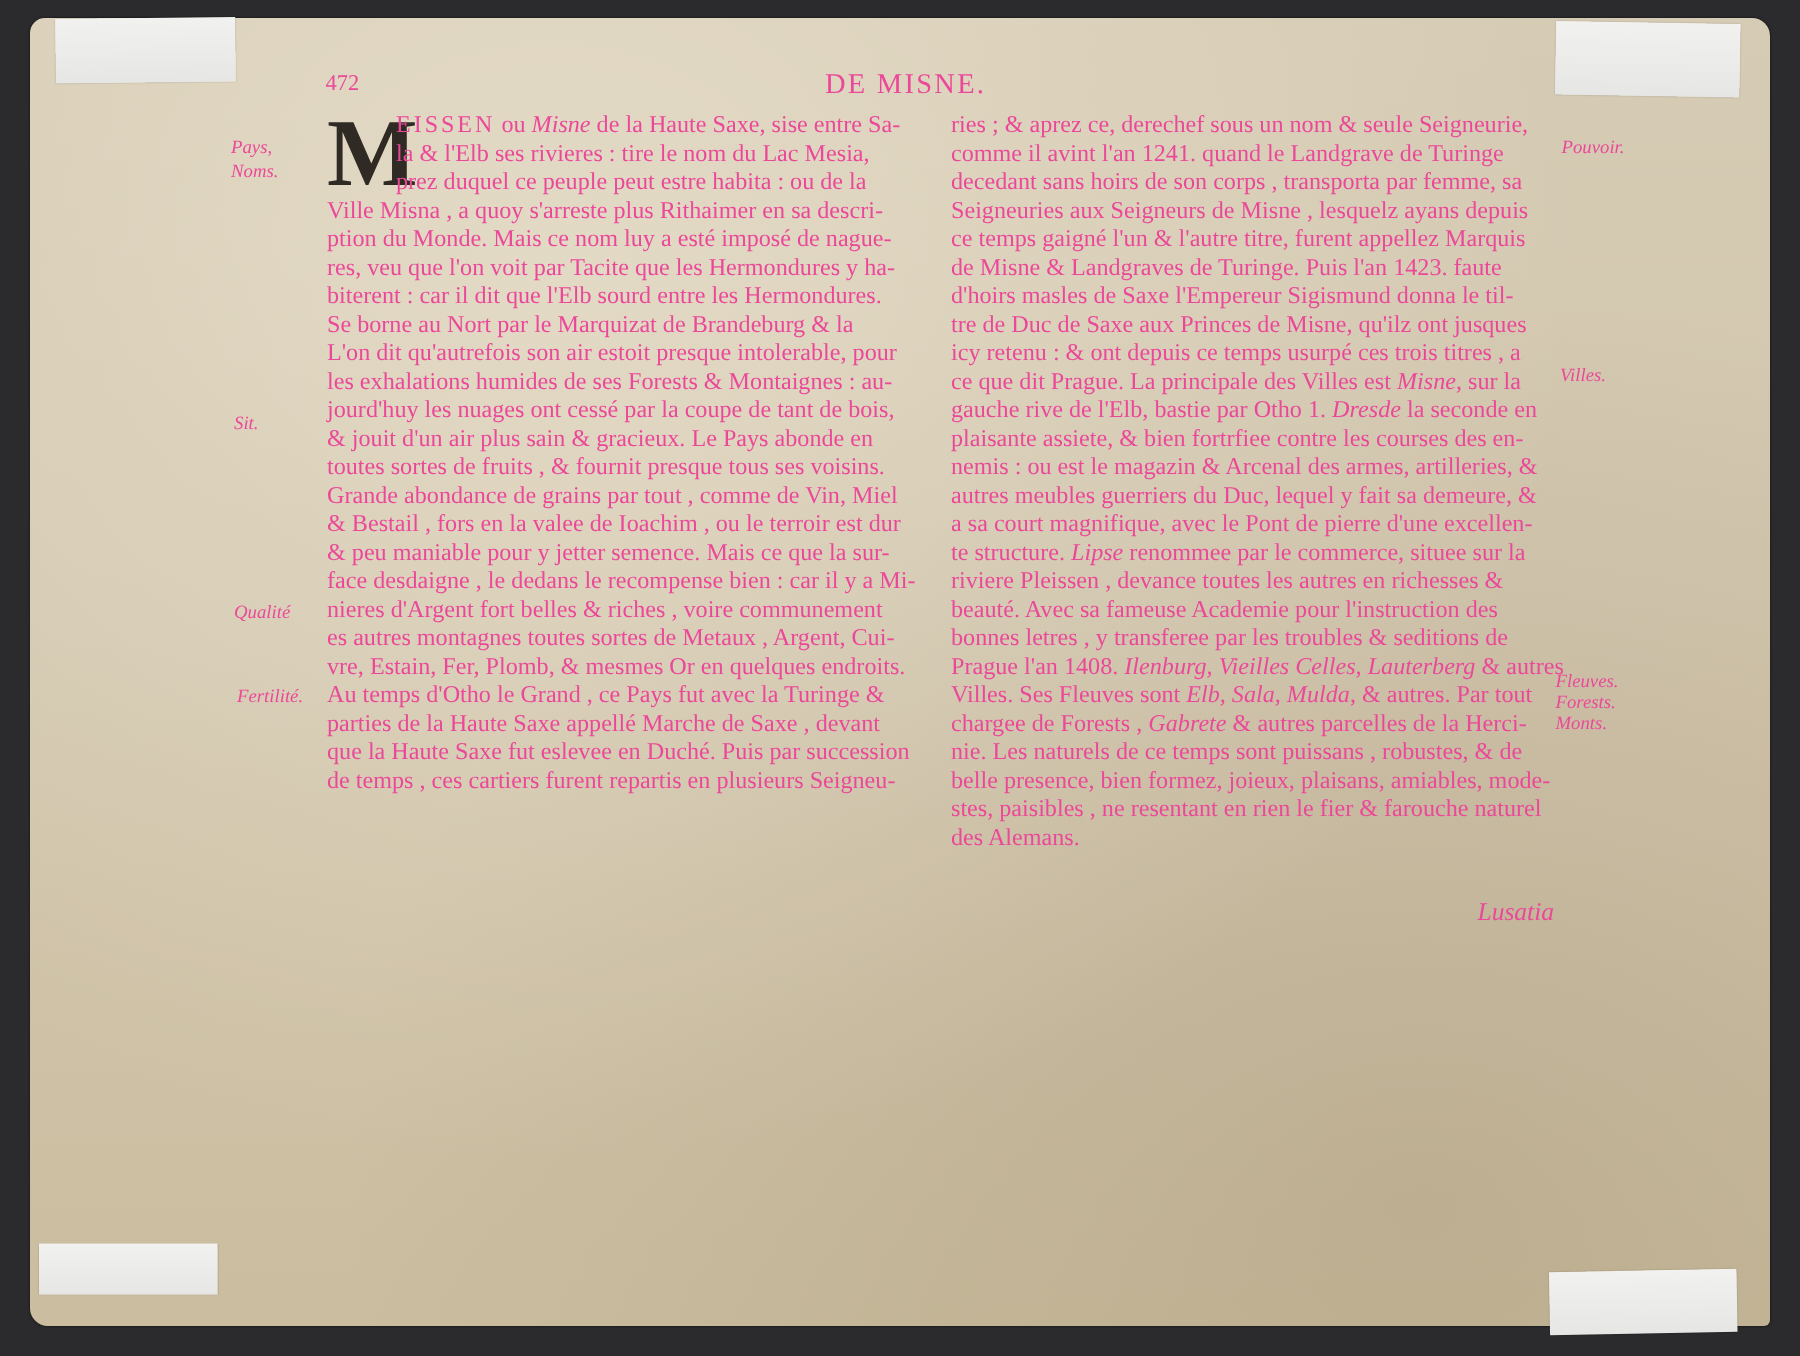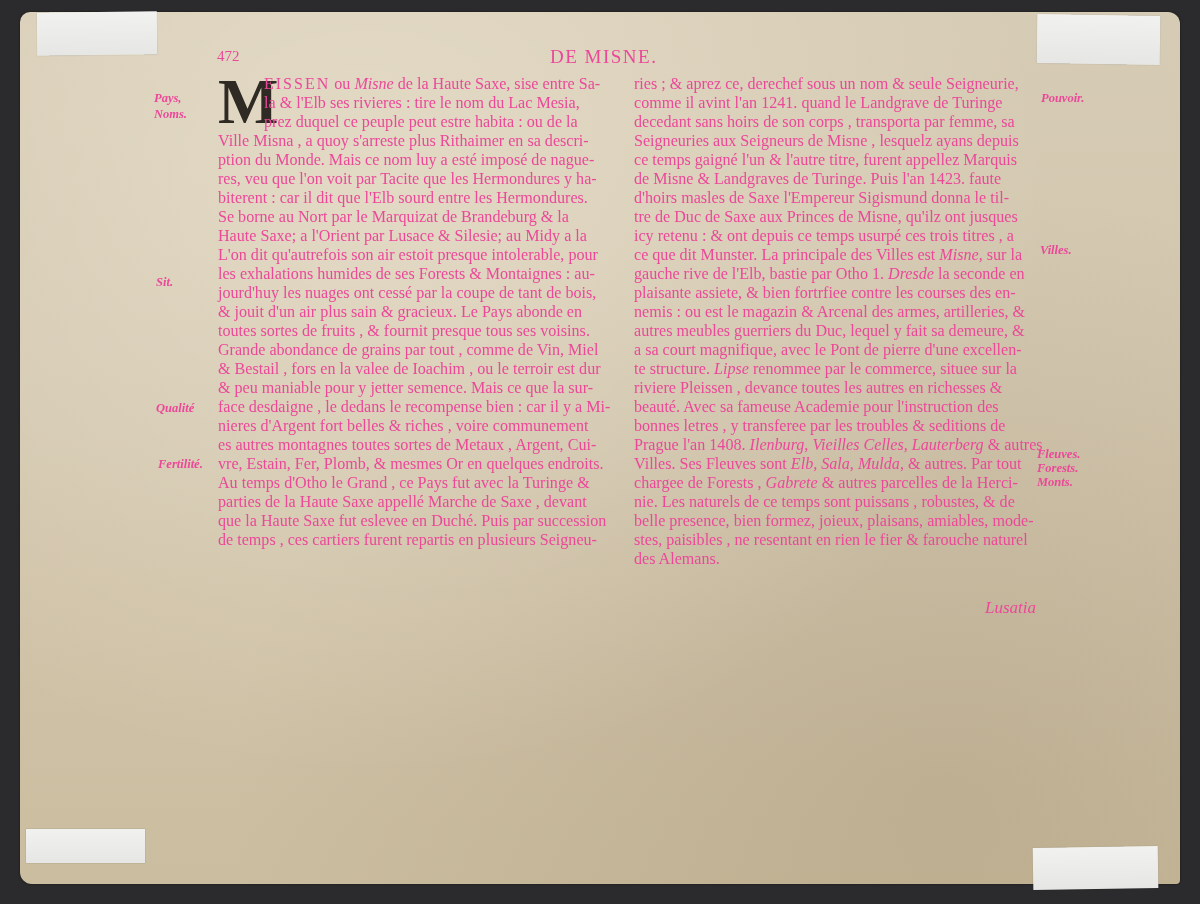--- a/index.html
+++ b/index.html
@@ -33,21 +33,21 @@
   .col.right { left:634px; width:405px; }
   .line { display:block; height:19px; }
   .line.ind { padding-left:46px; }
   .dropcap {
     position:absolute; left:218px; top:74px; font-size:64px; line-height:56px;
     font-weight:bold; color:#2f2a24;
   }
   .sc { letter-spacing:2px; font-size:16px;font-family:Liberation Serif, serif; }
   em { font-style:italic; }
 
-  .margin-note { position:absolute; font-style:italic; font-weight:bold; font-size:12.5px; line-height:16px; }
+  .margin-note { position:absolute; font-style:italic; font-weight:normal; font-size:12.5px; line-height:16px; }
   .lusatia { position:absolute; left:985px; top:598px; font-style:italic; font-size:17px; }
 </style>
 </head>
 <body>
 
 <div class="sheet"></div>
 <div class="tape tl"></div>
 <div class="tape tr"></div>
 <div class="tape bl"></div>
 <div class="tape br"></div>
@@ -59,21 +59,20 @@
 
 <div class="col left ink" id="leftCol">
     <span class="line ind"><span class="sc">EISSEN</span><span> ou </span><em>Misne</em><span> de la Haute Saxe, sise entre Sa-</span></span>
     <span class="line ind"><span>la &amp; l'Elb ses rivieres : tire le nom du Lac Mesia,</span></span>
     <span class="line ind"><span>prez duquel ce peuple peut estre habita : ou de la</span></span>
     <span class="line"><span>Ville Misna , a quoy s'arreste plus Rithaimer en sa descri-</span></span>
     <span class="line"><span>ption du Monde. Mais ce nom luy a esté imposé de nague-</span></span>
     <span class="line"><span>res, veu que l'on voit par Tacite que les Hermondures y ha-</span></span>
     <span class="line"><span>biterent : car il dit que l'Elb sourd entre les Hermondures.</span></span>
     <span class="line"><span>Se borne au Nort par le Marquizat de Brandeburg &amp; la</span></span>
-    <span class="line"><span>Haute Saxe; a l'Orient par Lusace &amp; Silesie; au Midy a la</span></span>
     <span class="line"><span>L'on dit qu'autrefois son air estoit presque intolerable, pour</span></span>
     <span class="line"><span>les exhalations humides de ses Forests &amp; Montaignes : au-</span></span>
     <span class="line"><span>jourd'huy les nuages ont cessé par la coupe de tant de bois,</span></span>
     <span class="line"><span>&amp; jouit d'un air plus sain &amp; gracieux. Le Pays abonde en</span></span>
     <span class="line"><span>toutes sortes de fruits , &amp; fournit presque tous ses voisins.</span></span>
     <span class="line"><span>Grande abondance de grains par tout , comme de Vin, Miel</span></span>
     <span class="line"><span>&amp; Bestail , fors en la valee de Ioachim , ou le terroir est dur</span></span>
     <span class="line"><span>&amp; peu maniable pour y jetter semence. Mais ce que la sur-</span></span>
     <span class="line"><span>face desdaigne , le dedans le recompense bien : car il y a Mi-</span></span>
     <span class="line"><span>nieres d'Argent fort belles &amp; riches , voire communement</span></span>
@@ -87,21 +86,21 @@
 <div class="col right ink" id="rightCol">
     <span class="line"><span>ries ; &amp; aprez ce, derechef sous un nom &amp; seule Seigneurie,</span></span>
     <span class="line"><span>comme il avint l'an 1241. quand le Landgrave de Turinge</span></span>
     <span class="line"><span>decedant sans hoirs de son corps , transporta par femme, sa</span></span>
     <span class="line"><span>Seigneuries aux Seigneurs de Misne , lesquelz ayans depuis</span></span>
     <span class="line"><span>ce temps gaigné l'un &amp; l'autre titre, furent appellez Marquis</span></span>
     <span class="line"><span>de Misne &amp; Landgraves de Turinge. Puis l'an 1423. faute</span></span>
     <span class="line"><span>d'hoirs masles de Saxe l'Empereur Sigismund donna le til-</span></span>
     <span class="line"><span>tre de Duc de Saxe aux Princes de Misne, qu'ilz ont jusques</span></span>
     <span class="line"><span>icy retenu : &amp; ont depuis ce temps usurpé ces trois titres , a</span></span>
-    <span class="line"><span>ce que dit Munster. La principale des Villes est </span><em>Misne</em><span>, sur la</span></span>
+    <span class="line"><span>ce que dit Prague. La principale des Villes est </span><em>Misne</em><span>, sur la</span></span>
     <span class="line"><span>gauche rive de l'Elb, bastie par Otho 1. </span><em>Dresde</em><span> la seconde en</span></span>
     <span class="line"><span>plaisante assiete, &amp; bien fortrfiee contre les courses des en-</span></span>
     <span class="line"><span>nemis : ou est le magazin &amp; Arcenal des armes, artilleries, &amp;</span></span>
     <span class="line"><span>autres meubles guerriers du Duc, lequel y fait sa demeure, &amp;</span></span>
     <span class="line"><span>a sa court magnifique, avec le Pont de pierre d'une excellen-</span></span>
     <span class="line"><span>te structure. </span><em>Lipse</em><span> renommee par le commerce, situee sur la</span></span>
     <span class="line"><span>riviere Pleissen , devance toutes les autres en richesses &amp;</span></span>
     <span class="line"><span>beauté. Avec sa fameuse Academie pour l'instruction des</span></span>
     <span class="line"><span>bonnes letres , y transferee par les troubles &amp; seditions de</span></span>
     <span class="line"><span>Prague l'an 1408. </span><em>Ilenburg, Vieilles Celles, Lauterberg</em><span> &amp; autres</span></span>

